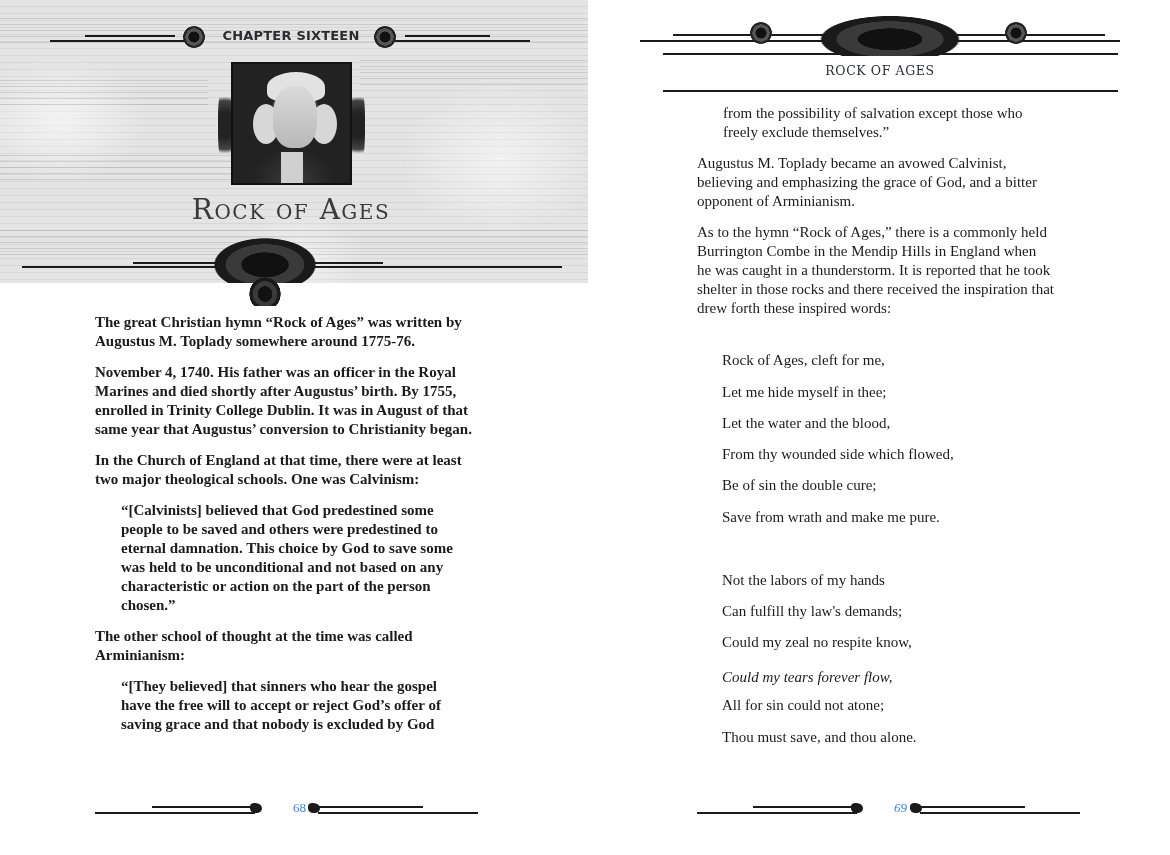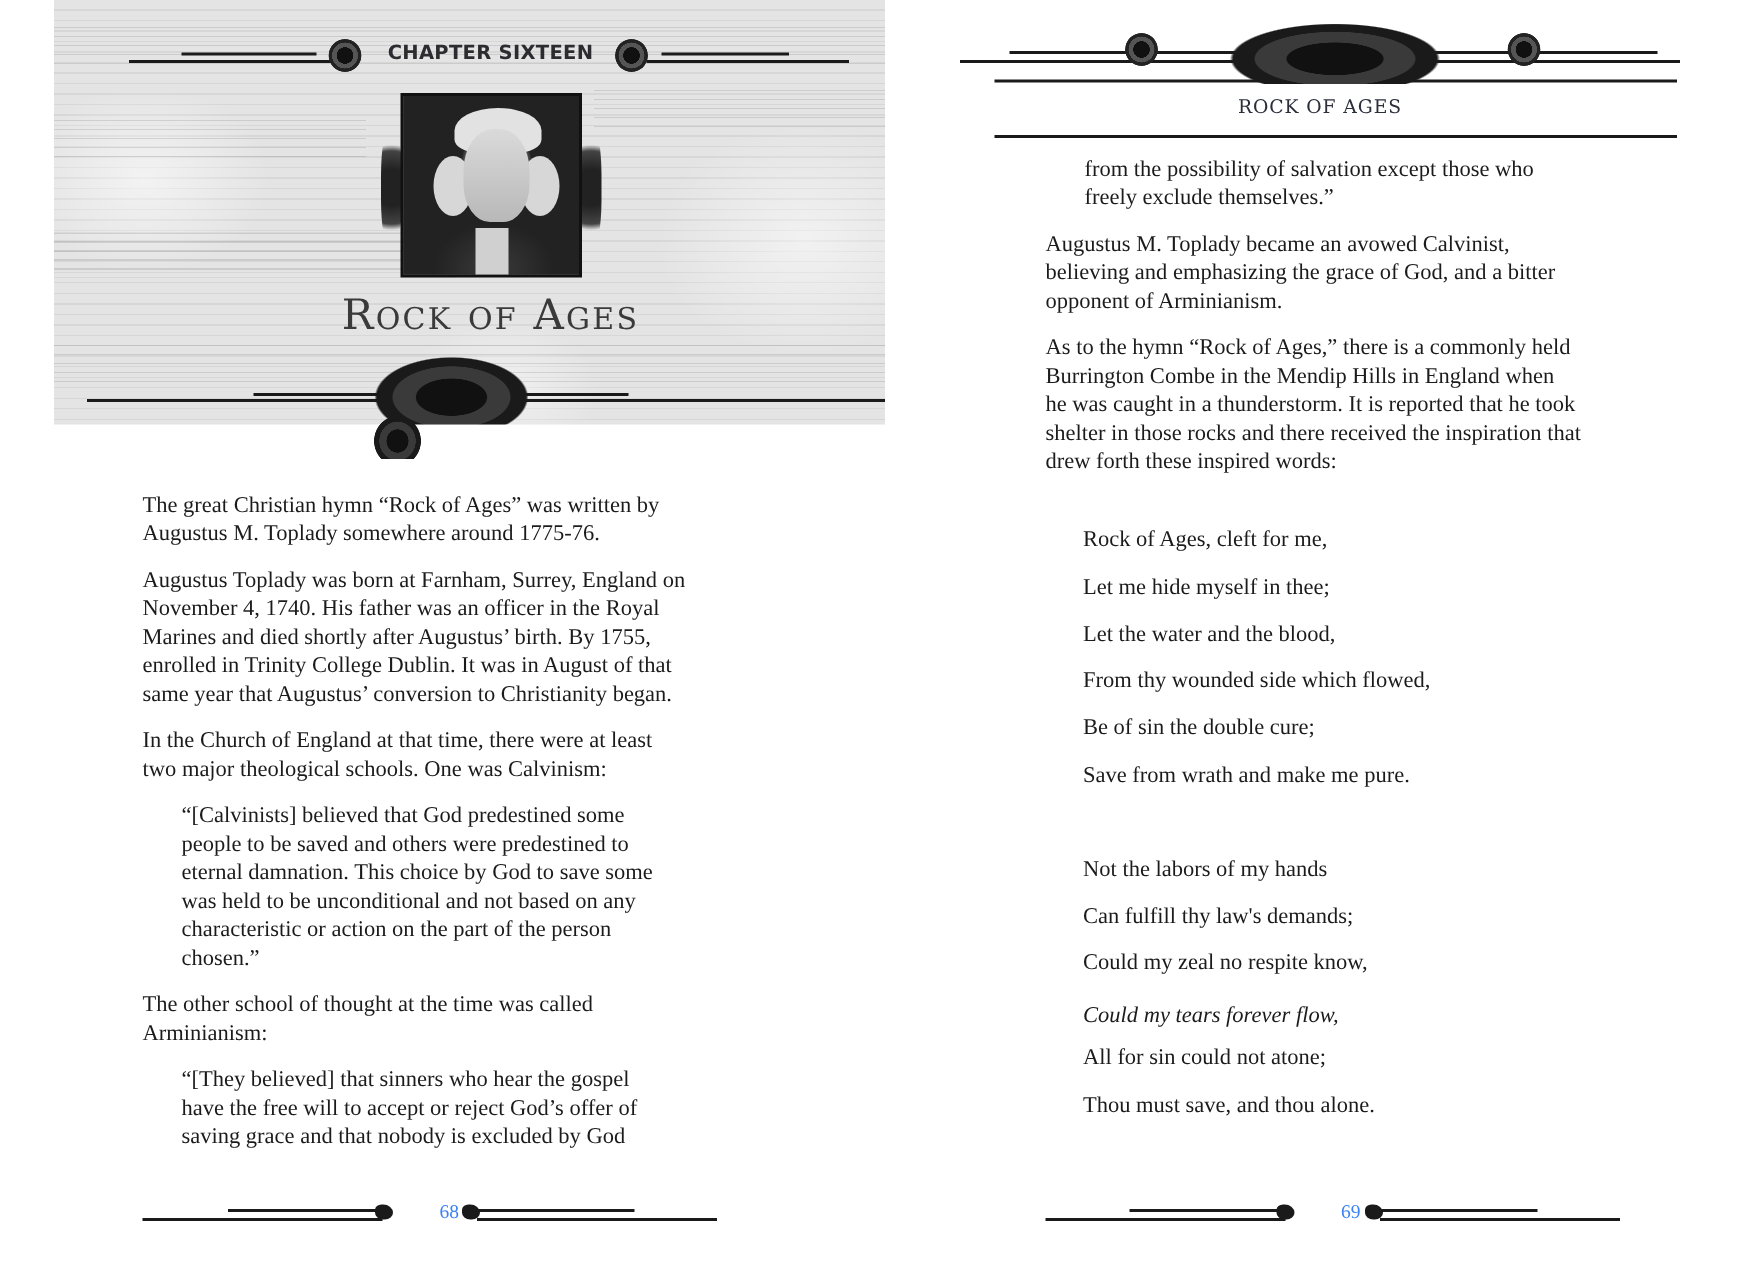--- a/index.html
+++ b/index.html
@@ -13,21 +13,20 @@
   
   .chapter-header {
     position: absolute; left: 0; top: 0; width: 588px; height: 283px;
     background:
       radial-gradient(ellipse 120px 90px at 60px 120px, rgba(255,255,255,0.55), rgba(255,255,255,0) 70%),
       radial-gradient(ellipse 140px 110px at 500px 160px, rgba(255,255,255,0.5), rgba(255,255,255,0) 70%),
       radial-gradient(ellipse 90px 70px at 300px 260px, rgba(255,255,255,0.45), rgba(255,255,255,0) 70%),
       repeating-linear-gradient(180deg, rgba(0,0,0,0) 0px, rgba(0,0,0,0) 6px, rgba(120,120,120,0.12) 6px, rgba(120,120,120,0.12) 7px),
       #e4e4e4;
     overflow: hidden;
-    margin-left: 36px;
   }
   .staff { position: absolute; height: 30px; left: 0; right: 0;
     background: repeating-linear-gradient(180deg, rgba(90,90,90,0.18) 0px, rgba(90,90,90,0.18) 1px, transparent 1px, transparent 6px); }
 
   .chapter-label {
     position: absolute; top: 28px; left: 0; width: 582px; text-align: center;
     font-family: "DejaVu Sans", sans-serif; font-weight: bold; font-size: 13px;
     color: #2c2c30; letter-spacing: 0.2px;
   }
   .chapter-title {
@@ -65,21 +64,21 @@
   .centerpiece {
     position: absolute; background: radial-gradient(ellipse at 50% 60%, #111 0 30%, #3a3a3a 31% 50%, #1a1a1a 51% 64%, transparent 66%);
   }
 
   
   .text-col { position: absolute; font-size: 15px; line-height: 19px; color: #1b1b1b; }
   .text-col p { margin-bottom: 12px; }
   .text-col p.quote { padding-left: 26px; }
   .text-col .line { display: block; white-space: nowrap; }
 
-  #left-text { left: 95px; top: 328px; width: 395px; }
+  #left-text { left: 95px; top: 313px; width: 395px; font-weight: bold; }
   #right-text { left: 697px; top: 104px; width: 390px; }
 
   .verse { position: absolute; left: 722px; font-size: 15px; color: #1b1b1b; white-space: nowrap; }
 
   .running-head {
     position: absolute; top: 63px; left: 590px; width: 580px; text-align: center;
     font-family: "DejaVu Serif", serif; font-size: 12.5px; color: #2b2f3a; letter-spacing: 0.6px;
   }
 
   .page-number {
@@ -124,21 +123,20 @@
     <div class="centerpiece" style="left:210px; top:236px; width:110px; height:48px;"></div>
   </div>
   <div class="centerpiece" style="left:248px; top:276px; width:34px; height:30px;"></div>
 
   <div class="text-col" id="left-text">
     <p>
       <span class="line">The great Christian hymn “Rock of Ages” was written by</span>
       <span class="line">Augustus M. Toplady somewhere around 1775-76.</span>
     </p>
     <p>
-      <span class="line">Augustus Toplady was born at Farnham, Surrey, England on</span>
       <span class="line">November 4, 1740. His father was an officer in the Royal</span>
       <span class="line">Marines and died shortly after Augustus’ birth. By 1755,</span>
       <span class="line">enrolled in Trinity College Dublin. It was in August of that</span>
       <span class="line">same year that Augustus’ conversion to Christianity began.</span>
     </p>
     <p>
       <span class="line">In the Church of England at that time, there were at least</span>
       <span class="line">two major theological schools. One was Calvinism:</span>
     </p>
     <p class="quote">
@@ -211,16 +209,16 @@
 <div class="verse" style="top:572px;">Not the labors of my hands</div>
 <div class="verse" style="top:603px;">Can fulfill thy law's demands;</div>
 <div class="verse" style="top:634px;">Could my zeal no respite know,</div>
 <div class="verse" style="top:669px;font-style:italic;">Could my tears forever flow,</div>
 <div class="verse" style="top:697px;text-align:center;">All for sin could not atone;</div>
 <div class="verse" style="top:729px;">Thou must save, and thou alone.</div>
 
 <div class="rule" style="left:697px; top:812px; width:160px;"></div>
 <div class="rule thin" style="left:753px; top:806px; width:105px;"></div>
 <div class="flourish sm" style="left:851px; top:803px;"></div>
-<div class="page-number" style="left:867px;">69</div>
+<div class="page-number" style="left:867px;font-style:italic;">69</div>
 <div class="flourish sm" style="left:910px; top:803px;"></div>
 <div class="rule thin" style="left:920px; top:806px; width:105px;"></div>
 <div class="rule" style="left:920px; top:812px; width:160px;"></div>
 
 </body></html>

